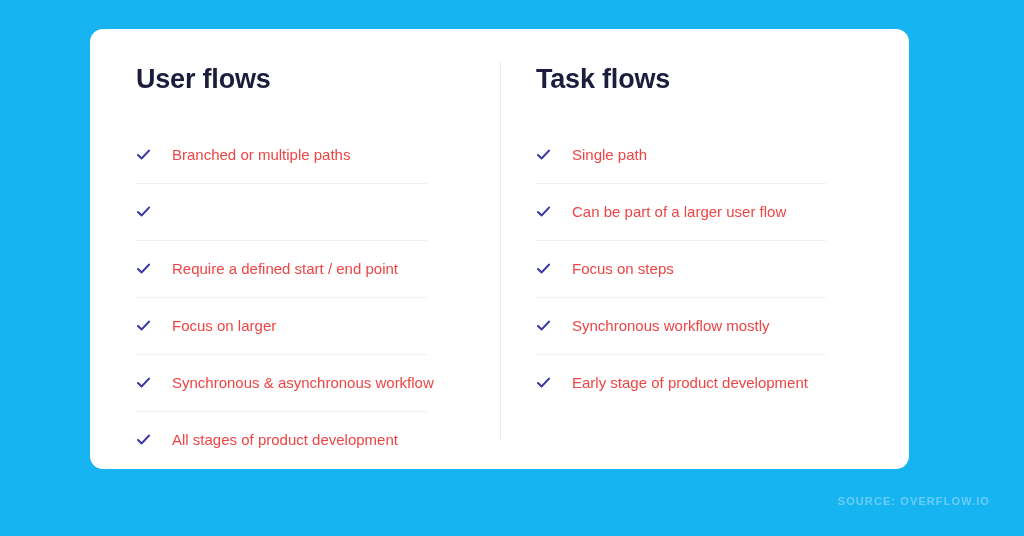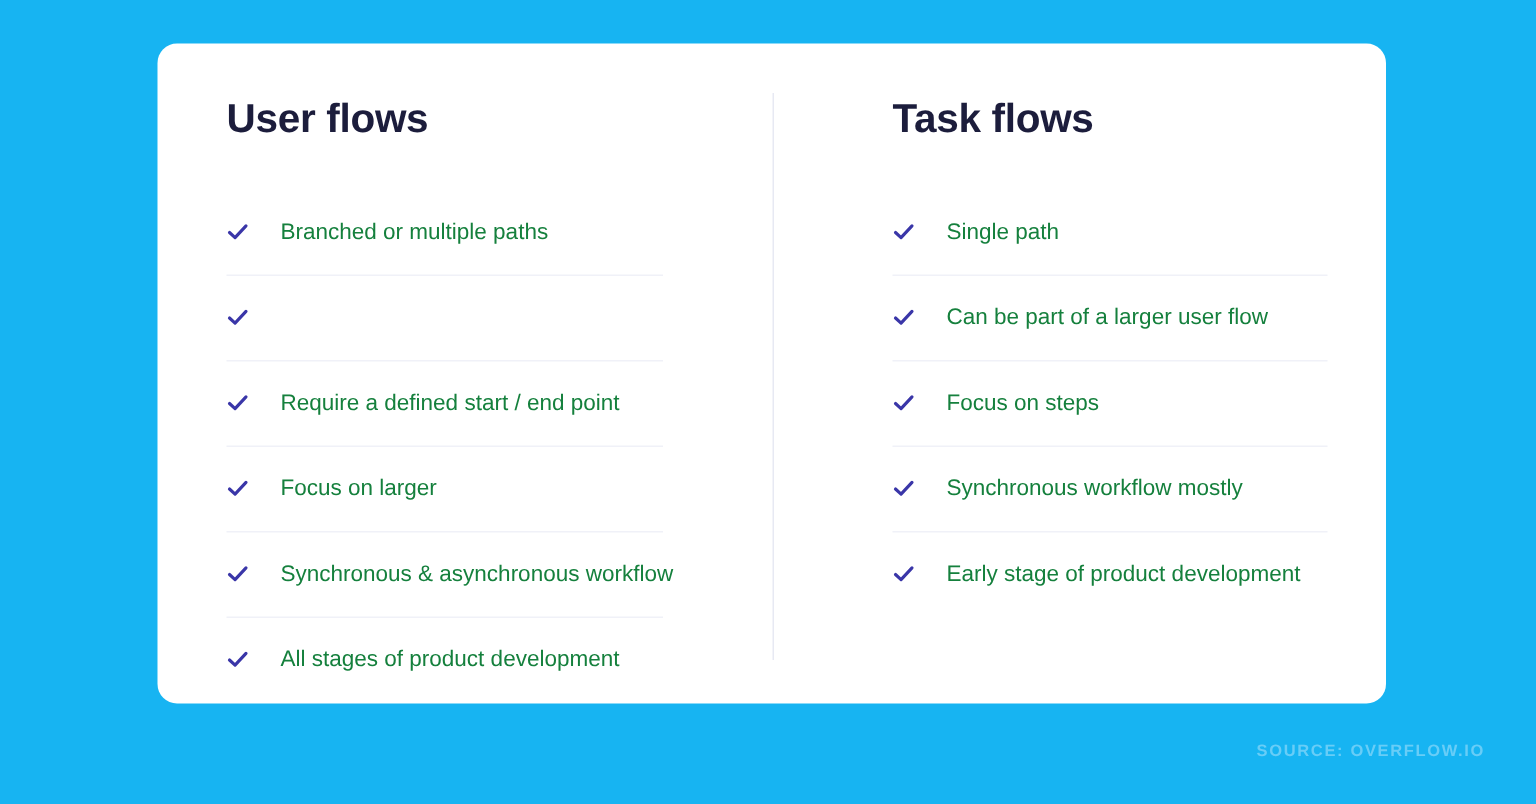--- a/index.html
+++ b/index.html
@@ -16,21 +16,21 @@
   }
 
   .stage {
     position: relative;
     width: 1024px;
     height: 536px;
   }
 
   .card {
     position: absolute;
-    left: 105px;
+    left: 90px;
     top: 29px;
     width: 819px;
     height: 440px;
     background: #ffffff;
     border-radius: 13px;
     box-sizing: border-box;
   }
 
   .columns {
     position: absolute;
@@ -46,21 +46,21 @@
     box-sizing: border-box;
   }
 
   .column-left {
     width: 410px;
     padding: 33px 0 0 46px;
   }
 
   .column-right {
     width: 409px;
-    padding: 33px 0 0 80px;
+    padding: 33px 0 0 36px;
   }
 
   .divider {
     position: absolute;
     left: 410px;
     top: 33px;
     width: 1px;
     height: 378px;
     background: #e7e9f3;
   }
@@ -124,21 +124,21 @@
   }
 
   .check-icon svg {
     display: block;
     width: 15px;
     height: 15px;
   }
 
   .item-label {
     font-size: 15px;
-    color: #15803d;
+    color: #ef4444;
     line-height: 20px;
     white-space: nowrap;
   }
 
   .source {
     position: absolute;
     right: 34px;
     top: 495px;
     font-size: 11px;
     letter-spacing: 1.1px;

